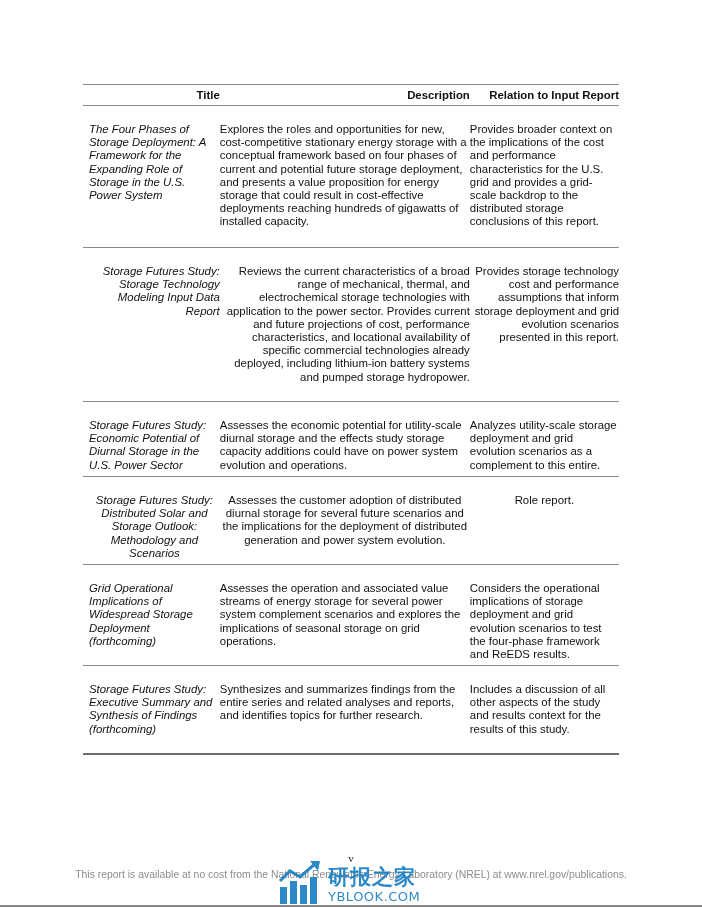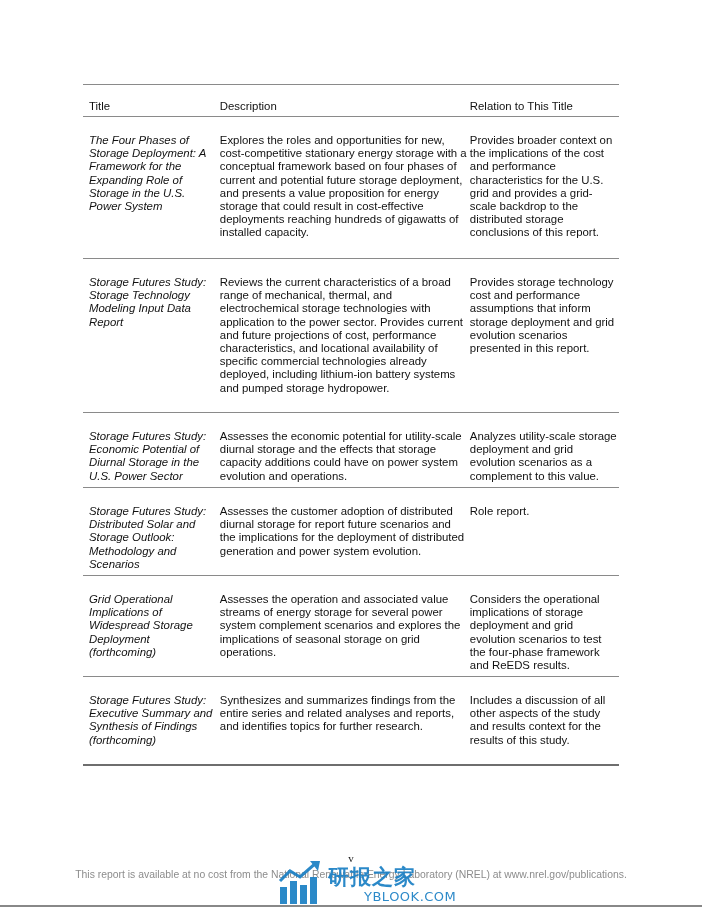--- a/index.html
+++ b/index.html
@@ -27,43 +27,44 @@
     .report-table th, .report-table td {
       vertical-align: top;
       text-align: left;
       padding: 0;
     }
     .report-table thead tr {
       border-top: 1.5px solid #8a8a8a;
       border-bottom: 1.5px solid #8a8a8a;
     }
     .report-table th {
-      font-weight: normal;
-      padding-top: 15px;
+      font-weight: bold;
+      padding-top: 4px;
       padding-bottom: 2px;
       height: 14px;
+      text-align: right;
     }
     .report-table tbody tr {
       border-bottom: 1.5px solid #8a8a8a;
     }
     .report-table tbody tr.last {
       border-bottom: 2px solid #6e6e6e;
     }
     .report-table td {
       padding-top: 17px;
       padding-bottom: 3px;
     }
     .col-title { width: 139px; padding-left: 6px !important; }
     .col-desc { width: 272px; }
     .col-rel { width: 159px; }
     td.col-title { font-style: italic; }
     .r1 td { height: 121px; }
-    .r2 td { height: 133px; }
+    .r2 td { height: 133px; text-align: right; }
     .r3 td { height: 54px; }
-    .r4 td { height: 67px; }
+    .r4 td { height: 67px; text-align: center; }
     .r5 td { height: 80px; }
     .r6 td { height: 67px; }
     .page-number {
       position: absolute;
       left: 0;
       width: 702px;
       top: 852px;
       text-align: center;
       font-family: "Liberation Serif", serif;
       font-size: 11px;
@@ -105,61 +106,60 @@
       color: #1a7fc4;
       font-weight: bold;
       letter-spacing: 1px;
     }
     .wm-en {
       font-family: "DejaVu Sans", sans-serif;
       font-size: 13px;
       line-height: 16px;
       color: #1a7fc4;
       letter-spacing: 0.5px;
-      margin-left: 36px;
     }
     .bottom-rule {
       position: absolute;
       left: 0;
       width: 702px;
       top: 905px;
       height: 2px;
       background: #888;
     }
   </style>
 </head>
 <body>
 
 <table class="report-table">
   <thead>
     <tr>
       <th class="col-title">Title</th>
       <th class="col-desc">Description</th>
-      <th class="col-rel">Relation to This Title</th>
+      <th class="col-rel">Relation to Input Report</th>
     </tr>
   </thead>
   <tbody>
     <tr class="r1">
       <td class="col-title">The Four Phases of Storage Deployment: A Framework for the Expanding Role of Storage in the U.S. Power System</td>
       <td class="col-desc">Explores the roles and opportunities for new, cost-competitive stationary energy storage with a conceptual framework based on four phases of current and potential future storage deployment, and presents a value proposition for energy storage that could result in cost-effective deployments reaching hundreds of gigawatts of installed capacity.</td>
       <td class="col-rel">Provides broader context on the implications of the cost and performance characteristics for the U.S. grid and provides a grid-scale backdrop to the distributed storage conclusions of this report.</td>
     </tr>
     <tr class="r2">
       <td class="col-title">Storage Futures Study: Storage Technology Modeling Input Data Report</td>
       <td class="col-desc">Reviews the current characteristics of a broad range of mechanical, thermal, and electrochemical storage technologies with application to the power sector. Provides current and future projections of cost, performance characteristics, and locational availability of specific commercial technologies already deployed, including lithium-ion battery systems and pumped storage hydropower.</td>
       <td class="col-rel">Provides storage technology cost and performance assumptions that inform storage deployment and grid evolution scenarios presented in this report.</td>
     </tr>
     <tr class="r3">
       <td class="col-title">Storage Futures Study: Economic Potential of Diurnal Storage in the U.S. Power Sector</td>
-      <td class="col-desc">Assesses the economic potential for utility-scale diurnal storage and the effects that storage capacity additions could have on power system evolution and operations.</td>
-      <td class="col-rel">Analyzes utility-scale storage deployment and grid evolution scenarios as a complement to this value.</td>
+      <td class="col-desc">Assesses the economic potential for utility-scale diurnal storage and the effects study storage capacity additions could have on power system evolution and operations.</td>
+      <td class="col-rel">Analyzes utility-scale storage deployment and grid evolution scenarios as a complement to this entire.</td>
     </tr>
     <tr class="r4">
       <td class="col-title">Storage Futures Study: Distributed Solar and Storage Outlook: Methodology and Scenarios</td>
-      <td class="col-desc">Assesses the customer adoption of distributed diurnal storage for report future scenarios and the implications for the deployment of distributed generation and power system evolution.</td>
+      <td class="col-desc">Assesses the customer adoption of distributed diurnal storage for several future scenarios and the implications for the deployment of distributed generation and power system evolution.</td>
       <td class="col-rel">Role report.</td>
     </tr>
     <tr class="r5">
       <td class="col-title">Grid Operational Implications of Widespread Storage Deployment (forthcoming)</td>
       <td class="col-desc">Assesses the operation and associated value streams of energy storage for several power system complement scenarios and explores the implications of seasonal storage on grid operations.</td>
       <td class="col-rel">Considers the operational implications of storage deployment and grid evolution scenarios to test the four-phase framework and ReEDS results.</td>
     </tr>
     <tr class="r6 last">
       <td class="col-title">Storage Futures Study: Executive Summary and Synthesis of Findings (forthcoming)</td>
       <td class="col-desc">Synthesizes and summarizes findings from the entire series and related analyses and reports, and identifies topics for further research.</td>

